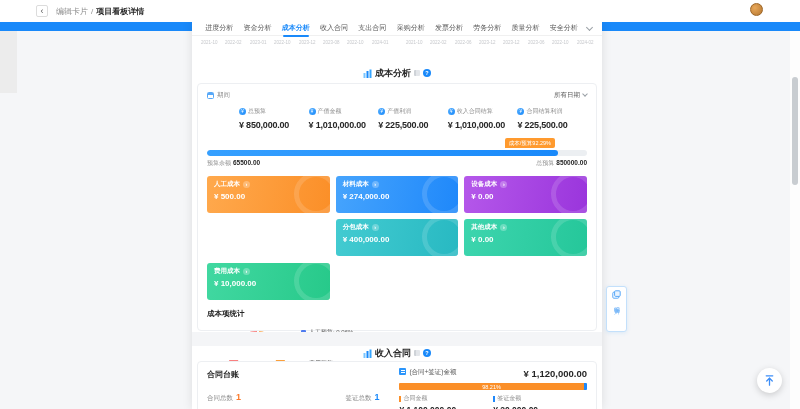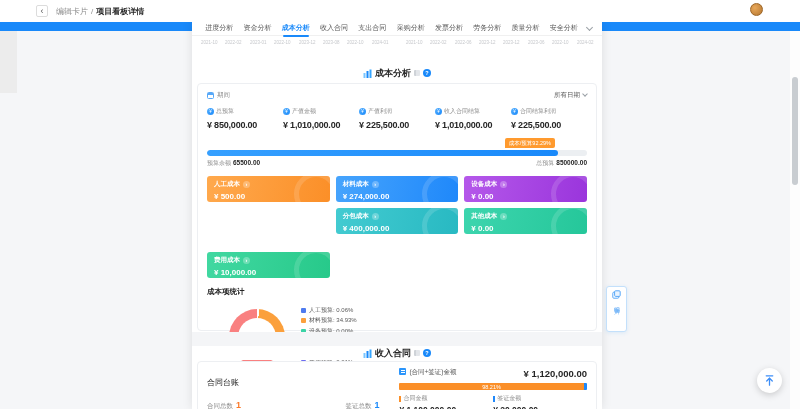--- a/index.html
+++ b/index.html
@@ -45,35 +45,35 @@
   .box.cost-box { top:62px; height:248px; }
   .box.income-box { top:340px; height:64px; }
 
   .period-row { display:flex; align-items:center; justify-content:space-between; height:10px; }
   .period-left { display:flex; align-items:center; gap:3px; font-size:6.5px; color:#8c8c8c; }
   .cal-icon { width:7px; height:7px; border:1px solid #57a8f8; border-radius:1.5px; position:relative; background:#fff; }
   .cal-icon::before { content:""; position:absolute; top:0; left:0; right:0; height:2px; background:#57a8f8; }
   .date-filter { display:flex; align-items:center; gap:3px; font-size:6.5px; color:#595959; cursor:pointer; }
   .small-caret { width:4px; height:4px; border-right:1px solid #9aa0a6; border-bottom:1px solid #9aa0a6; transform:rotate(45deg); margin-bottom:2px; }
 
-  .metrics { display:flex; margin-top:7px; }
+  .metrics { display:flex; margin-top:7px;margin-left:32px; }
   .metric { flex:1; min-width:0; }
   .metric-label { display:flex; align-items:center; gap:2px; font-size:6px; color:#8c8c8c; white-space:nowrap; }
   .metric-icon { width:7px; height:7px; flex:0 0 auto; border-radius:50%; background:linear-gradient(135deg,#5ab2ff,#1989fa); color:#fff; font-size:4.5px; display:flex; align-items:center; justify-content:center; }
   .metric-value { margin-top:4px; font-size:9px; font-weight:bold; color:#262626; letter-spacing:-.2px; white-space:nowrap; }
 
   .badge-row { margin-top:8px; display:flex; justify-content:flex-end; padding-right:32px; }
   .cost-badge { background:#ff9a2e; color:#fff; font-size:5.5px; padding:1.5px 4px; border-radius:2px 2px 2px 0; }
   .progress-track { margin-top:2px; height:6px; border-radius:3px; background:#eceff2; overflow:hidden; }
   .progress-fill { height:100%; border-radius:3px; background:linear-gradient(90deg,#36a0ff,#1989fa); }
   .bar-labels { margin-top:3px; display:flex; justify-content:space-between; font-size:6px; color:#8c8c8c; }
   .bar-labels b { color:#262626; font-size:6.5px; margin-left:2px; }
 
   .cards { margin-top:8px; display:grid; grid-template-columns:repeat(3,1fr); gap:6px; }
-  .cost-card { height:26px; border-radius:3px; color:#fff; padding:4px 7px; position:relative; overflow:hidden; cursor:pointer; }
+  .cost-card { height:37px; border-radius:3px; color:#fff; padding:4px 7px; position:relative; overflow:hidden; cursor:pointer; }
   .cost-card::after { content:""; position:absolute; right:-8px; top:-4px; width:34px; height:34px; border-radius:50%; border:5px solid rgba(255,255,255,.14); }
   .card-top { display:flex; align-items:center; gap:3px; font-size:6.5px; font-weight:bold; position:relative; z-index:1; }
   .card-chevron { width:7px; height:7px; border-radius:50%; background:rgba(255,255,255,.28); font-size:5.5px; display:flex; align-items:center; justify-content:center; line-height:1; }
   .card-value { margin-top:3px; font-size:8px; font-weight:bold; position:relative; z-index:1; }
 
   .charts-row { margin-top:9px; display:flex;flex-direction:column; }
   .chart-col-left { flex:0 0 55%; display:flex; flex-direction:column; }
   .chart-col-right { flex:1; }
   .chart-title { font-size:7.5px; font-weight:bold; color:#262626; }
   .donut-area { display:flex; align-items:center; margin-top:8px; }
@@ -88,21 +88,21 @@
   .ytick { position:absolute; left:0; width:22px; text-align:right; font-size:5px; color:#bfbfbf; }
   .yt0{top:8px;} .yt1{top:21px;} .yt2{top:34px;} .yt3{top:47px;} .yt4{top:59px;}
   .monthly-svg { position:absolute; left:26px; top:6px; }
   .xticks { position:absolute; left:20px; top:66px; width:176px; display:flex; }
   .xticks span { width:20px; text-align:center; font-size:4.5px; color:#b3b6ba; transform:scale(.85); white-space:nowrap; }
 
   .gray-strip { position:absolute; top:311px; left:0; right:0; height:14px; background:#f4f5f7; }
 
   .income-flex { display:flex; height:100%; }
   .income-left { flex:0 0 48%; padding-top:1px; }
-  .ledger-title { font-size:8px; font-weight:normal; color:#262626;margin-top:8px; }
+  .ledger-title { font-size:8px; font-weight:bold; color:#262626; }
   .counts-row { margin-top:12px; display:flex; justify-content:space-between; padding-right:10px; }
   .count-item { font-size:6.5px; color:#8c8c8c; display:flex; align-items:baseline; gap:3px; }
   .count-val { font-size:9px; font-weight:bold; }
   .count-val.orange { color:#fb7a2b; }
   .count-val.blue { color:#1989fa; }
   .income-right { flex:1; padding-left:10px; }
   .amount-row { display:flex; align-items:flex-start; }
   .doc-icon { width:7px; height:7px; background:#2b95fb; border-radius:1px; margin-right:3px; position:relative; }
   .doc-icon::after { content:""; position:absolute; left:1.5px; right:1.5px; top:2px; height:1px; background:#fff; box-shadow:0 2px 0 #fff; }
   .amount-label { font-size:6.5px; color:#595959; }

